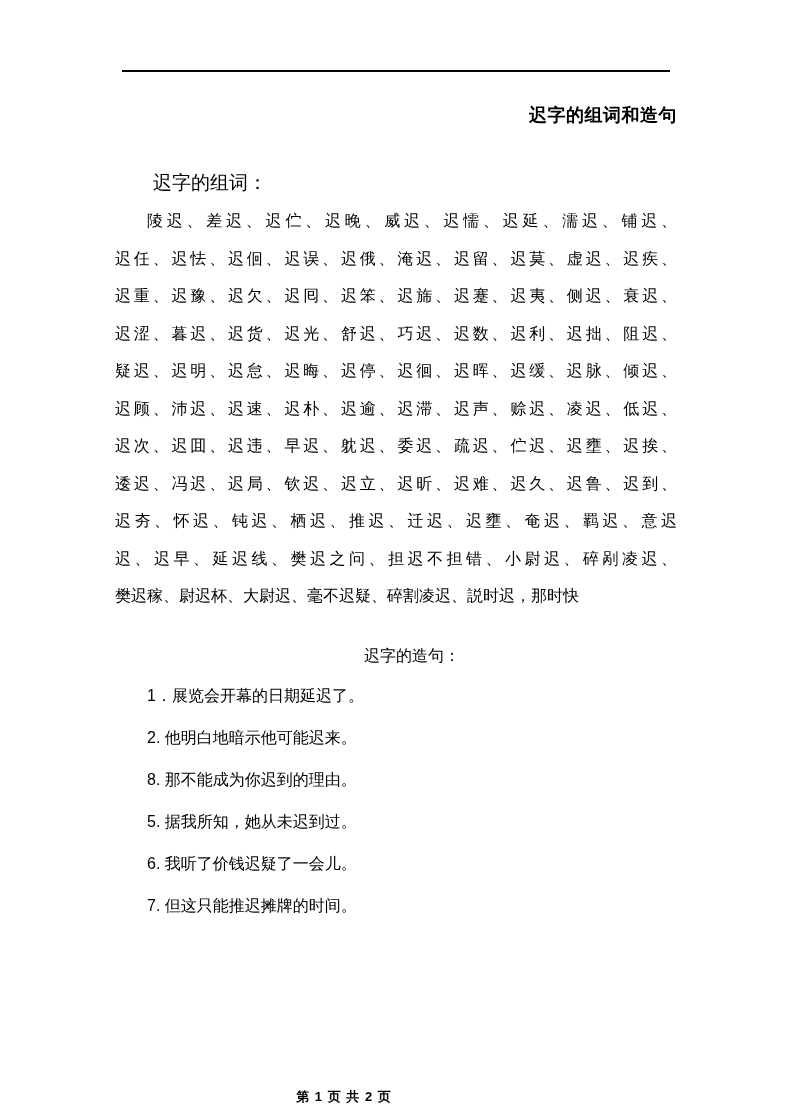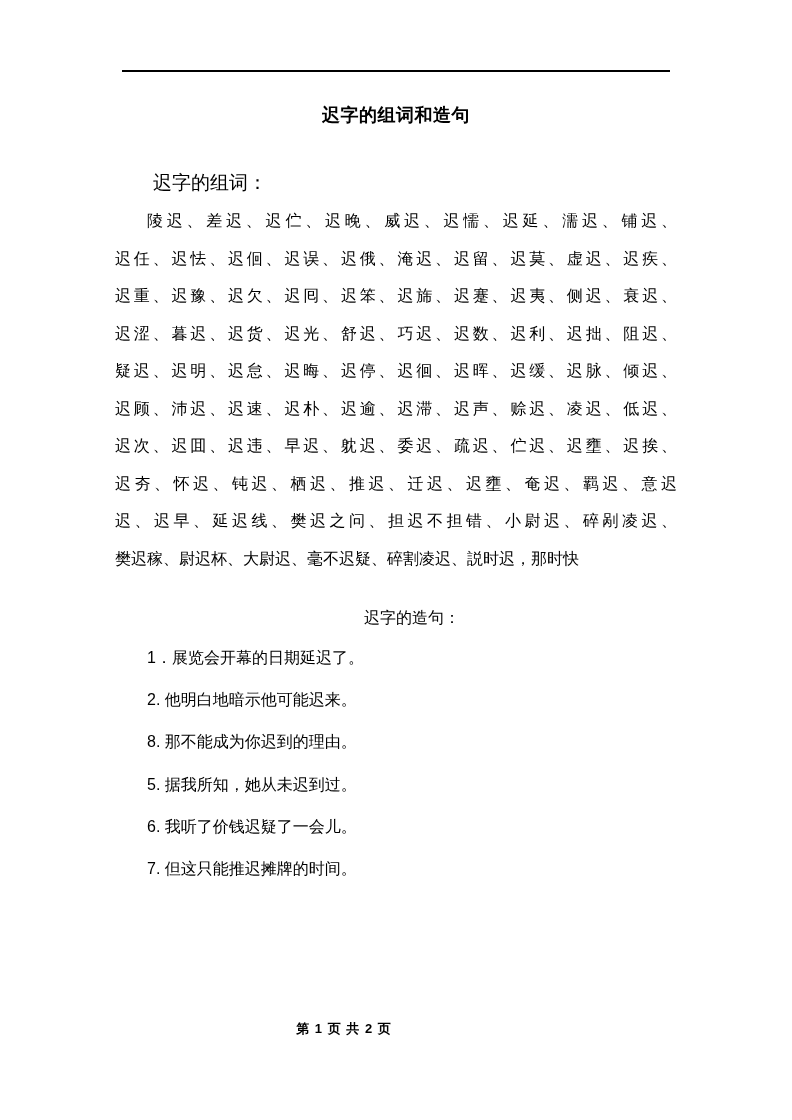--- a/index.html
+++ b/index.html
@@ -17,21 +17,21 @@
     padding: 0 115px;
     overflow: hidden;
   }
   .top-rule {
     border: none;
     border-top: 2px solid #000000;
     margin: 70px 7px 0 7px;
   }
   .title {
     margin-top: 33px;
-    text-align: center;
+    text-align: right;
     font-size: 18px;
     font-weight: bold;
     line-height: 20px;
     letter-spacing: 0.5px;
   }
   .section-label {
     margin-top: 49px;
     font-size: 19px;
     line-height: 17px;
     text-indent: 2em;
@@ -59,21 +59,21 @@
     margin-top: 13px;
   }
   .sentence {
     font-size: 16px;
     line-height: 37.5px;
     text-indent: 2em;
     margin-bottom: 4.7px;
   }
   .footer {
     position: absolute;
-    top: 1020px;
+    top: 1088px;
     left: 0;
     width: 688px;
     text-align: center;
     font-size: 13px;
     font-weight: bold;
     letter-spacing: 1px;
   }
 </style>
 </head>
 <body>
@@ -87,20 +87,21 @@
   <p class="section-label">迟字的组词：</p>
 
   <div class="wordlist">
     <div class="wline firstline">陵迟、差迟、迟伫、迟晚、威迟、迟懦、迟延、濡迟、铺迟、</div>
     <div class="wline">迟任、迟怯、迟佪、迟误、迟俄、淹迟、迟留、迟莫、虚迟、迟疾、</div>
     <div class="wline">迟重、迟豫、迟欠、迟囘、迟笨、迟旆、迟蹇、迟夷、侧迟、衰迟、</div>
     <div class="wline">迟涩、暮迟、迟货、迟光、舒迟、巧迟、迟数、迟利、迟拙、阻迟、</div>
     <div class="wline">疑迟、迟明、迟怠、迟晦、迟停、迟徊、迟晖、迟缓、迟脉、倾迟、</div>
     <div class="wline">迟顾、沛迟、迟速、迟朴、迟逾、迟滞、迟声、赊迟、凌迟、低迟、</div>
     <div class="wline">迟次、迟囬、迟违、早迟、躭迟、委迟、疏迟、伫迟、迟壅、迟挨、</div>
+    <div class="wline">逶迟、冯迟、迟局、钦迟、迟立、迟昕、迟难、迟久、迟鲁、迟到、</div>
     <div class="wline">迟夯、怀迟、钝迟、栖迟、推迟、迁迟、迟壅、奄迟、羁迟、意迟</div>
     <div class="wline">迟、迟早、延迟线、樊迟之问、担迟不担错、小尉迟、碎剐凌迟、</div>
     <div class="wline lastline">樊迟稼、尉迟杯、大尉迟、毫不迟疑、碎割凌迟、説时迟，那时快</div>
   </div>
 
   <p class="section-label-2">迟字的造句：</p>
 
   <div class="sentences">
     <p class="sentence">1．展览会开幕的日期延迟了。</p>
     <p class="sentence">2. 他明白地暗示他可能迟来。</p>

